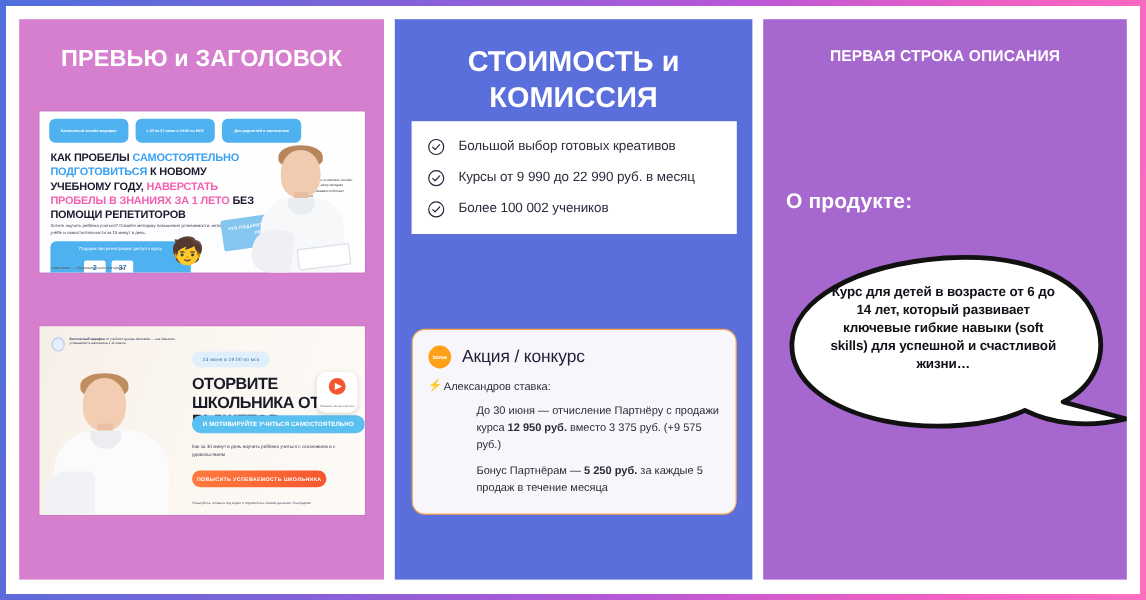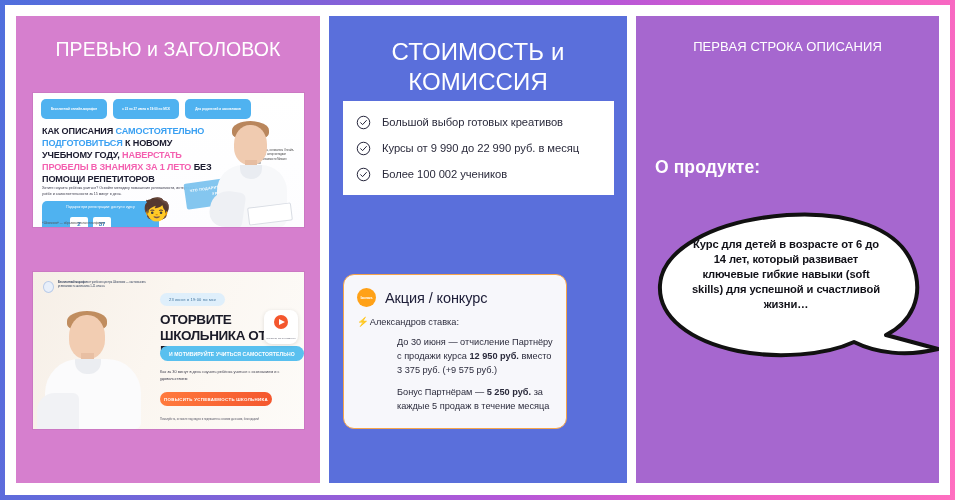--- a/index.html
+++ b/index.html
@@ -28,21 +28,21 @@
   .panel {
     position: relative;
     overflow: hidden;
   }
   .panel.preview  { width: 304px; background: #d67fce; }
   .panel.pricing  { width: 298px; background: #5a6fdb; }
   .panel.desc     { flex: 1;      background: #a667cf; }
 
   .panel-title {
     color: #ffffff;
-    font-weight: normal;
+    font-weight: bold;
     text-align: center;
     letter-spacing: 0.1px;
     line-height: 1.25;
   }
   .panel.preview .panel-title { font-size: 19.5px; padding: 21px 8px 0; }
   .panel.pricing .panel-title { font-size: 24px; padding: 21px 6px 0; }
   .panel.desc    .panel-title { font-size: 13px; padding: 23px 20px 0; }
 
   
   .shot {
@@ -168,21 +168,21 @@
     position: absolute; left: 14px; top: 85px; width: 271px;
     background: #ffffff; padding: 14px 11px 13px 13px;
   }
   .check-row { display: flex; align-items: center; gap: 11px; margin-bottom: 11px; }
   .check-row:last-child { margin-bottom: 0; }
   .check-ico { flex: 0 0 auto; width: 15px; height: 15px; }
   .check-txt { font-size: 11.2px; color: #2b2b3c; letter-spacing: -0.05px;
                line-height: 1.2; white-space: nowrap; }
 
   .promo-card {
-    position: absolute; left: 14px; top: 258px; width: 224px; height: 155px;
+    position: absolute; left: 14px; top: 258px; width: 271px; height: 155px;
     background: #f7f7fb; border: 1.6px solid #f5a44a; border-radius: 11px;
     padding: 13px 13px 12px 13px;
   }
   .promo-head { display: flex; align-items: center; gap: 9px; margin-bottom: 10px; }
   .promo-badge { width: 19px; height: 19px; border-radius: 50%; background: #ffa117;
                  display:flex; align-items:center; justify-content:center;
                  color:#fff; font-size:4.3px; font-weight:bold; letter-spacing:-.2px; }
   .promo-title { font-size: 14.5px; color: #20203a; font-weight: normal;
                  letter-spacing: -0.1px; }
   .promo-rate { font-size: 9.2px; color: #2b2b3c; margin-bottom: 9px;
@@ -222,21 +222,21 @@
             </div>
             <div class="ca-pill">
               <span>с 23 по 27 июня в 19:00 по МСК</span>
             </div>
             <div class="ca-pill">
               <span>Для родителей и школьников</span>
             </div>
           </div>
 
           <div class="ca-head">
-            <span>КАК ОПИСАНИЯ </span><span class="b">САМОСТОЯТЕЛЬНО ПОДГОТОВИТЬСЯ </span><span>К НОВОМУ УЧЕБНОМУ ГОДУ, </span><span class="p">НАВЕРСТАТЬ ПРОБЕЛЫ В ЗНАНИЯХ ЗА 1 ЛЕТО </span><span>БЕЗ ПОМОЩИ РЕПЕТИТОРОВ</span>
+            <span>КАК ПРОБЕЛЫ </span><span class="b">САМОСТОЯТЕЛЬНО ПОДГОТОВИТЬСЯ </span><span>К НОВОМУ УЧЕБНОМУ ГОДУ, </span><span class="p">НАВЕРСТАТЬ ПРОБЕЛЫ В ЗНАНИЯХ ЗА 1 ЛЕТО </span><span>БЕЗ ПОМОЩИ РЕПЕТИТОРОВ</span>
           </div>
 
           <div class="ca-sub">Хотите научить ребёнка учиться? Освойте методику повышения успеваемости, интереса к учёбе и самостоятельности за 15 минут в день.</div>
 
           <div class="ca-stamp">
             <span>ЧТО ПОДАРИТЬ ОБ ЭТОМ НА УРОКЕ?</span>
           </div>
 
           <div class="ca-gift">
             <div class="ca-gift-t">Подарок при регистрации: доступ к курсу</div>

